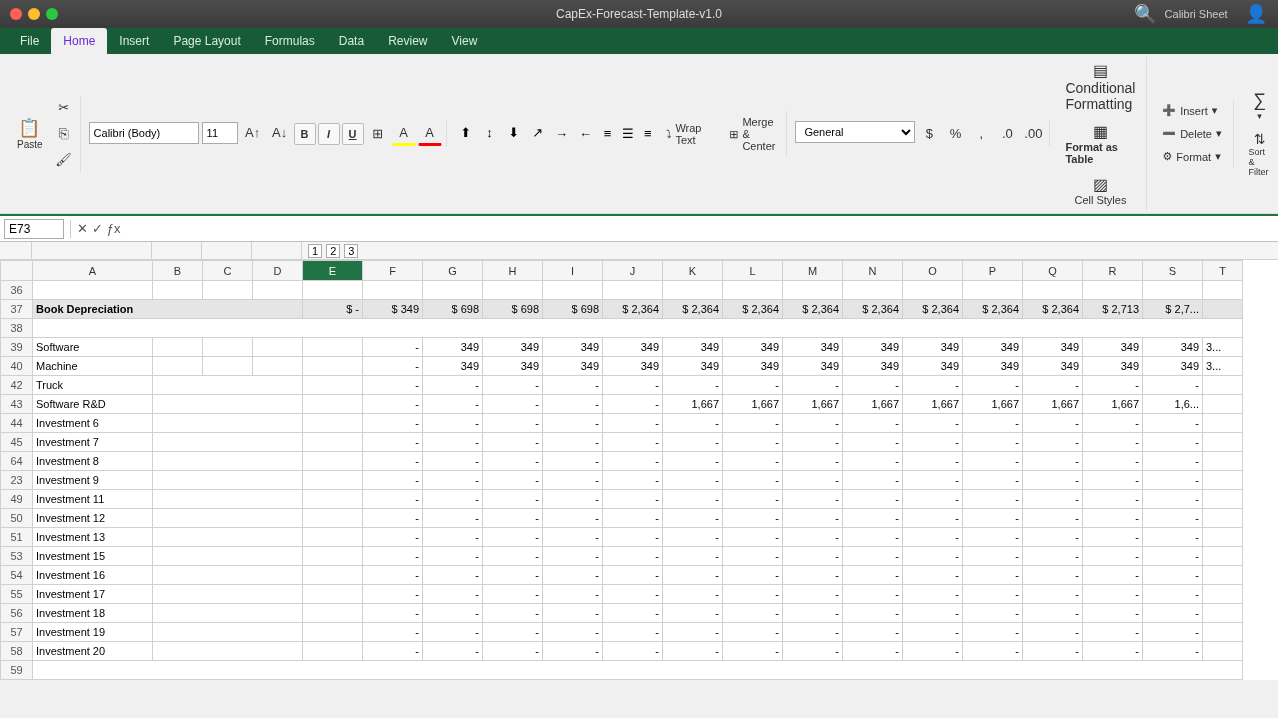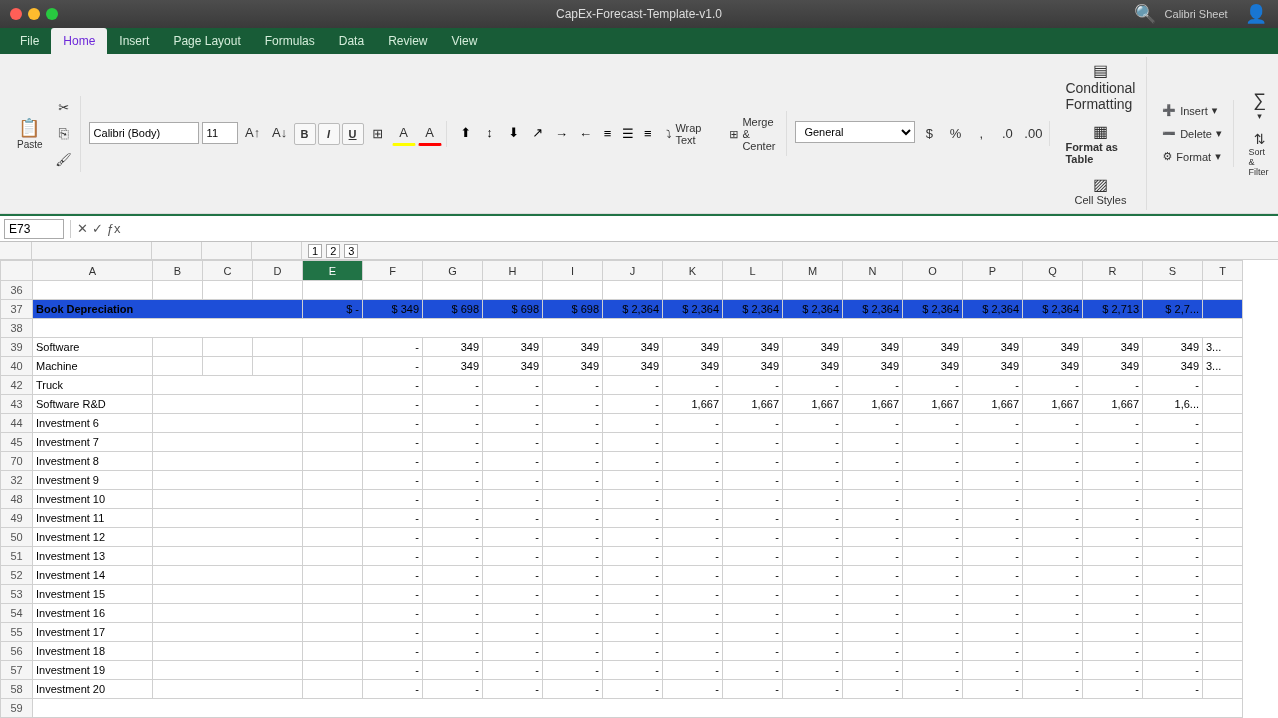--- a/index.html
+++ b/index.html
@@ -392,21 +392,21 @@
           <td></td>
           <td></td>
           <td></td>
           <td></td>
           <td></td>
           <td></td>
           <td></td>
           <td></td>
         </tr>
 
-        <tr style="background:#1d4ed8;">
+        <tr style="background:#e5e5e5;">
           <td class="row-num">37</td>
           <td class="cell-bold" colspan="4">Book Depreciation</td>
           <td class="cell-right">$       -</td>
           <td class="cell-right">$   349</td>
           <td class="cell-right">$   698</td>
           <td class="cell-right">$   698</td>
           <td class="cell-right">$   698</td>
           <td class="cell-right">$   2,364</td>
           <td class="cell-right">$   2,364</td>
           <td class="cell-right">$   2,364</td>
@@ -554,64 +554,43 @@
             <td class="cell-right">-</td>
             <td class="cell-right">-</td>
             <td class="cell-right">-</td>
             <td class="cell-right">-</td>
             <td class="cell-right">-</td>
             <td class="cell-right">-</td>
             <td class="cell-right">-</td>
             <td></td>
           </tr>
         <tr>
-            <td class="row-num">70</td>
+            <td class="row-num">64</td>
             <td>Investment 8</td>
             <td colspan="3"></td>
             <td class="cell-right"></td>
             <td class="cell-right">-</td>
             <td class="cell-right">-</td>
             <td class="cell-right">-</td>
             <td class="cell-right">-</td>
             <td class="cell-right">-</td>
             <td class="cell-right">-</td>
             <td class="cell-right">-</td>
             <td class="cell-right">-</td>
             <td class="cell-right">-</td>
             <td class="cell-right">-</td>
             <td class="cell-right">-</td>
             <td class="cell-right">-</td>
             <td class="cell-right">-</td>
             <td class="cell-right">-</td>
             <td></td>
           </tr>
         <tr>
-            <td class="row-num">32</td>
+            <td class="row-num">23</td>
             <td>Investment 9</td>
-            <td colspan="3"></td>
-            <td class="cell-right"></td>
-            <td class="cell-right">-</td>
-            <td class="cell-right">-</td>
-            <td class="cell-right">-</td>
-            <td class="cell-right">-</td>
-            <td class="cell-right">-</td>
-            <td class="cell-right">-</td>
-            <td class="cell-right">-</td>
-            <td class="cell-right">-</td>
-            <td class="cell-right">-</td>
-            <td class="cell-right">-</td>
-            <td class="cell-right">-</td>
-            <td class="cell-right">-</td>
-            <td class="cell-right">-</td>
-            <td class="cell-right">-</td>
-            <td></td>
-          </tr>
-        <tr>
-            <td class="row-num">48</td>
-            <td>Investment 10</td>
             <td colspan="3"></td>
             <td class="cell-right"></td>
             <td class="cell-right">-</td>
             <td class="cell-right">-</td>
             <td class="cell-right">-</td>
             <td class="cell-right">-</td>
             <td class="cell-right">-</td>
             <td class="cell-right">-</td>
             <td class="cell-right">-</td>
             <td class="cell-right">-</td>
@@ -661,41 +640,20 @@
             <td class="cell-right">-</td>
             <td class="cell-right">-</td>
             <td class="cell-right">-</td>
             <td class="cell-right">-</td>
             <td class="cell-right">-</td>
             <td></td>
           </tr>
         <tr>
             <td class="row-num">51</td>
             <td>Investment 13</td>
-            <td colspan="3"></td>
-            <td class="cell-right"></td>
-            <td class="cell-right">-</td>
-            <td class="cell-right">-</td>
-            <td class="cell-right">-</td>
-            <td class="cell-right">-</td>
-            <td class="cell-right">-</td>
-            <td class="cell-right">-</td>
-            <td class="cell-right">-</td>
-            <td class="cell-right">-</td>
-            <td class="cell-right">-</td>
-            <td class="cell-right">-</td>
-            <td class="cell-right">-</td>
-            <td class="cell-right">-</td>
-            <td class="cell-right">-</td>
-            <td class="cell-right">-</td>
-            <td></td>
-          </tr>
-        <tr>
-            <td class="row-num">52</td>
-            <td>Investment 14</td>
             <td colspan="3"></td>
             <td class="cell-right"></td>
             <td class="cell-right">-</td>
             <td class="cell-right">-</td>
             <td class="cell-right">-</td>
             <td class="cell-right">-</td>
             <td class="cell-right">-</td>
             <td class="cell-right">-</td>
             <td class="cell-right">-</td>
             <td class="cell-right">-</td>

